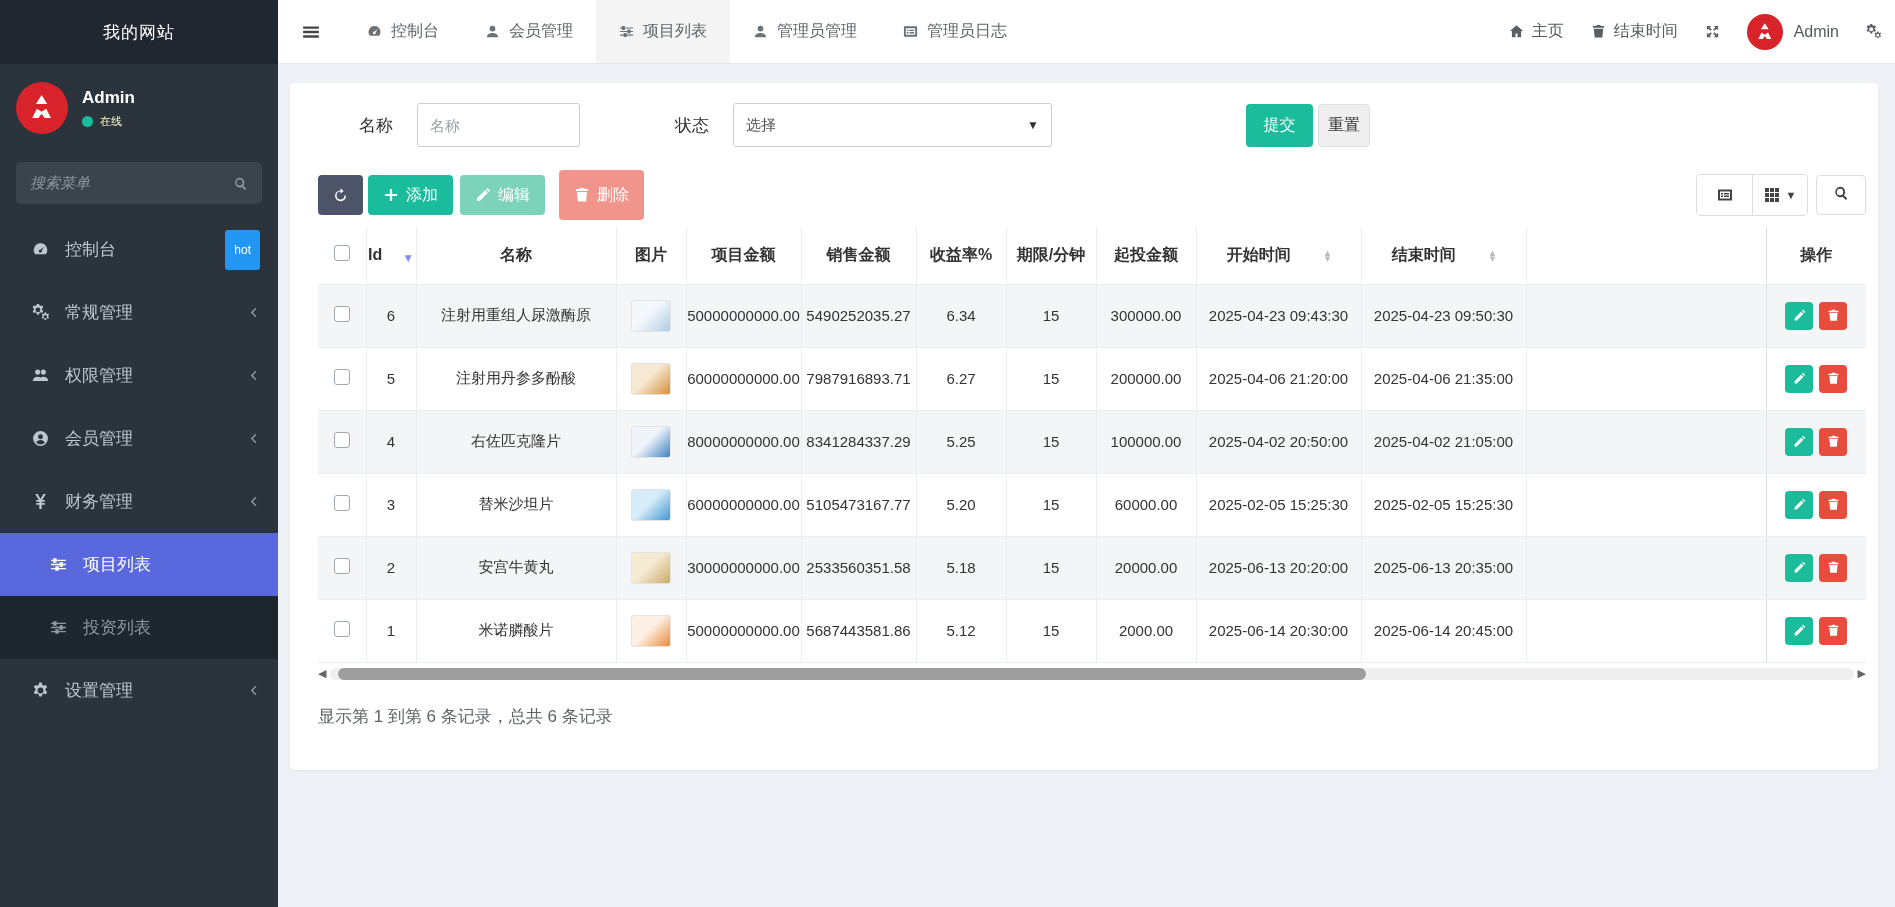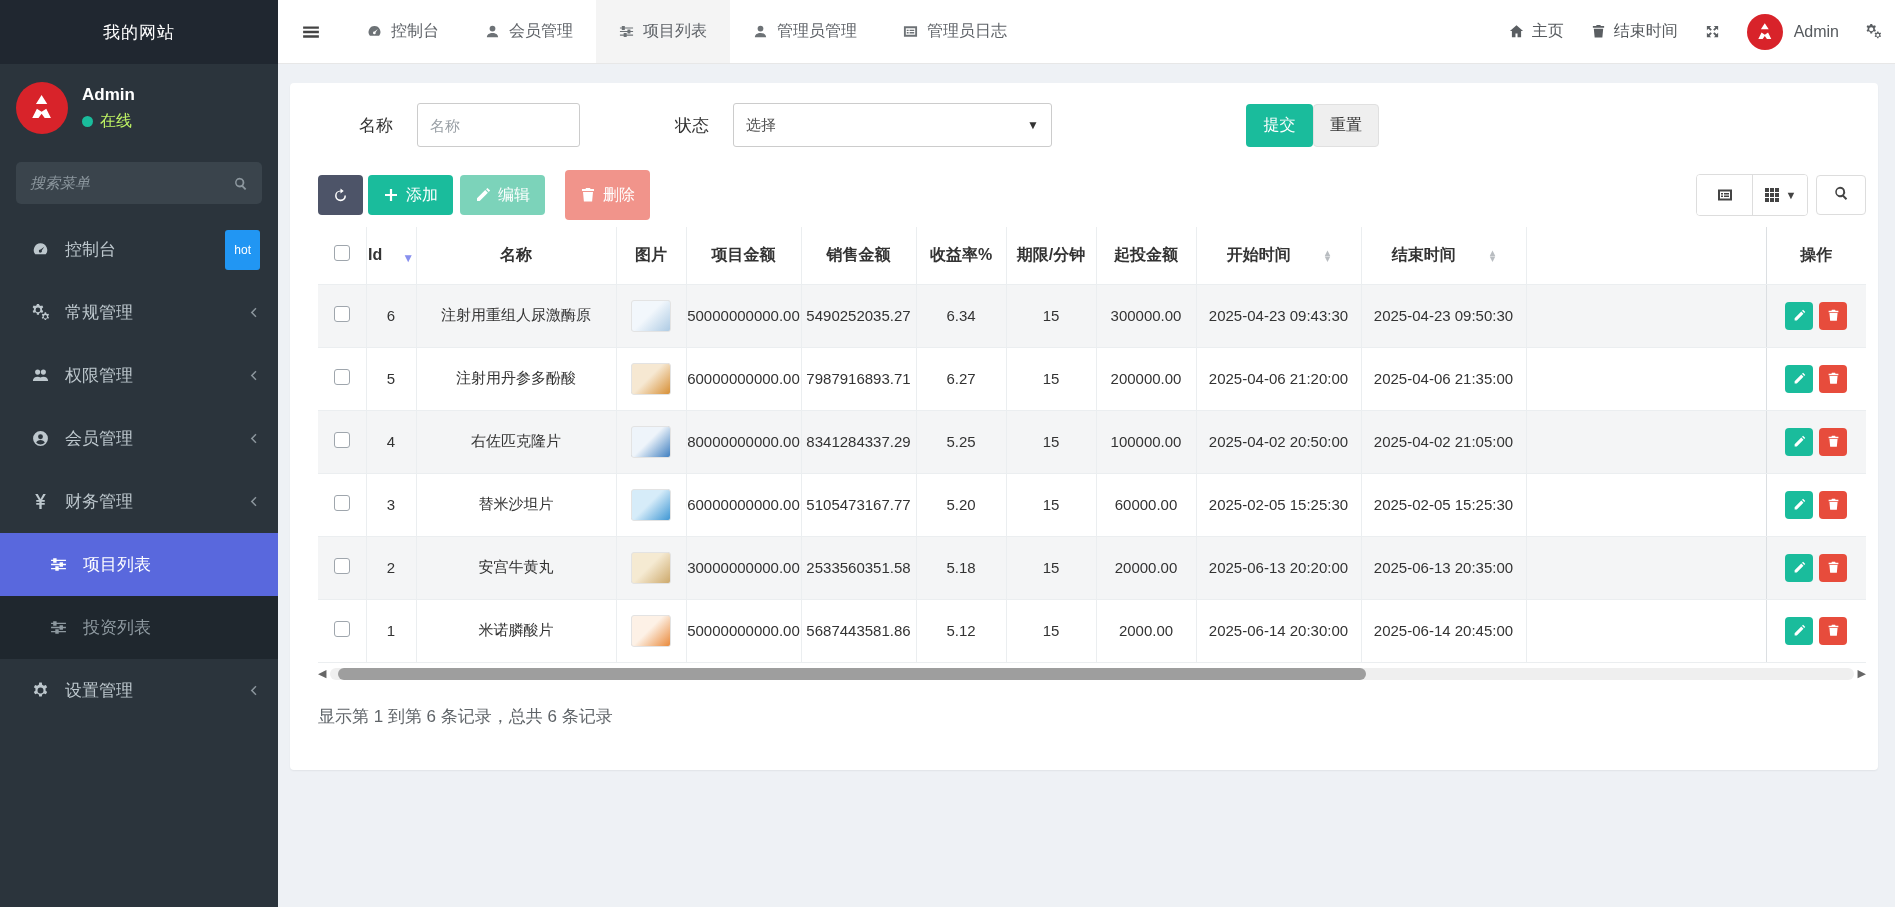--- a/index.html
+++ b/index.html
@@ -14,21 +14,21 @@
   .icon{display:inline-flex;align-items:center;justify-content:center;}
   .icon svg{width:1em;height:1em;fill:currentColor;}
 
   
   .sidebar{width:278px;height:907px;background:var(--sb-bg);flex:none;display:flex;flex-direction:column;}
   .brand{height:64px;background:#202730;color:#fff;font-size:17px;display:flex;align-items:center;justify-content:center;letter-spacing:1px;}
   .user-panel{display:flex;align-items:center;padding:18px 16px;gap:14px;}
   .avatar{width:52px;height:52px;border-radius:50%;background:#d8232a;color:#fff;display:flex;align-items:center;justify-content:center;flex:none;}
   .avatar svg{width:60%;height:60%;fill:#fff;}
   .user-meta .uname{color:#fff;font-weight:bold;font-size:17px;margin-bottom:6px;}
-  .user-meta .ustatus{color:#bef264;font-size:16px;display:flex;align-items:center;gap:7px;}
+  .user-meta .ustatus{color:#fef9c3;font-size:11px;display:flex;align-items:center;gap:7px;}
   .dot{width:11px;height:11px;border-radius:50%;background:var(--teal);display:inline-block;}
   .sb-search{margin:10px 16px 14px;background:#3a444c;border-radius:5px;height:42px;display:flex;align-items:center;padding:0 14px;color:#8c979e;font-size:15px;}
   .sb-search .ph{flex:1;font-style:italic;}
   .menu{list-style:none;}
   .menu li{height:63px;display:flex;align-items:center;padding:0 18px 0 30px;color:var(--sb-text);font-size:17px;gap:15px;cursor:pointer;}
   .menu li .mi{font-size:17px;width:20px;justify-content:center;}
   .menu li .chev{margin-left:auto;font-size:13px;color:#8b959c;}
   .menu li .badge{margin-left:auto;background:var(--badge-blue);color:#fff;font-size:12px;padding:13px 9px;border-radius:3px;}
   .menu li.open-parent{background:var(--sb-darker);color:#fff;}
   .menu li.sub{padding-left:48px;background:var(--sb-darker);}
@@ -57,28 +57,28 @@
   .f-label{font-size:17px;color:#333;}
   .lbl-name{margin-left:41px;}
   .inp{height:44px;border:1px solid #ccc;border-radius:3px;font-size:15px;color:#333;padding:0 12px;background:#fff;}
   .inp::placeholder{color:#9aa0a6;}
   .inp-name{width:163px;margin-left:24px;}
   .lbl-status{margin-left:95px;}
   .sel{width:319px;margin-left:24px;display:flex;align-items:center;justify-content:space-between;cursor:pointer;color:#555;}
   .sel .caret{color:#333;font-size:12px;}
   .btn{border:none;border-radius:4px;font-size:16px;display:inline-flex;align-items:center;justify-content:center;gap:7px;cursor:pointer;}
   .btn-submit{width:67px;height:43px;background:var(--teal);color:#fff;margin-left:194px;}
-  .btn-reset{width:66px;height:43px;background:#efefef;border:1px solid #e0e0e0;color:#333;}
+  .btn-reset{width:52px;height:43px;background:#efefef;border:1px solid #e0e0e0;color:#333;margin-left:5px;}
 
   
   .toolbar{display:flex;align-items:center;margin-top:28px;height:40px;}
   .btn-refresh{width:45px;height:40px;background:var(--dark-btn);color:#fff;font-size:15px;}
   .btn-add{height:40px;padding:0 15px;background:var(--teal);color:#fff;margin-left:5px;}
   .btn-edit{height:40px;padding:0 15px;background:var(--teal-light);color:#fff;margin-left:7px;}
-  .btn-del{height:50px;padding:0 15px;background:var(--danger-light);color:#fff;margin-left:20px;}
+  .btn-del{height:50px;padding:0 15px;background:var(--danger-light);color:#fff;margin-left:14px;}
   .tb-right{margin-left:auto;display:flex;align-items:center;}
   .btn-group{display:flex;border:1px solid #ddd;border-radius:4px;overflow:hidden;}
   .tbtn{width:55px;height:40px;background:#fff;border:none;display:flex;align-items:center;justify-content:center;gap:6px;color:#444;font-size:16px;cursor:pointer;}
   .btn-group .tbtn + .tbtn{border-left:1px solid #ddd;}
   .btn-search-tg{width:50px;height:40px;background:#fff;border:1px solid #ddd;border-radius:4px;margin-left:8px;color:#444;font-size:16px;}
   .tbtn .caret{font-size:11px;}
 
   
   .table-wrap{margin-top:12px;}
   table{width:100%;border-collapse:collapse;table-layout:fixed;}

